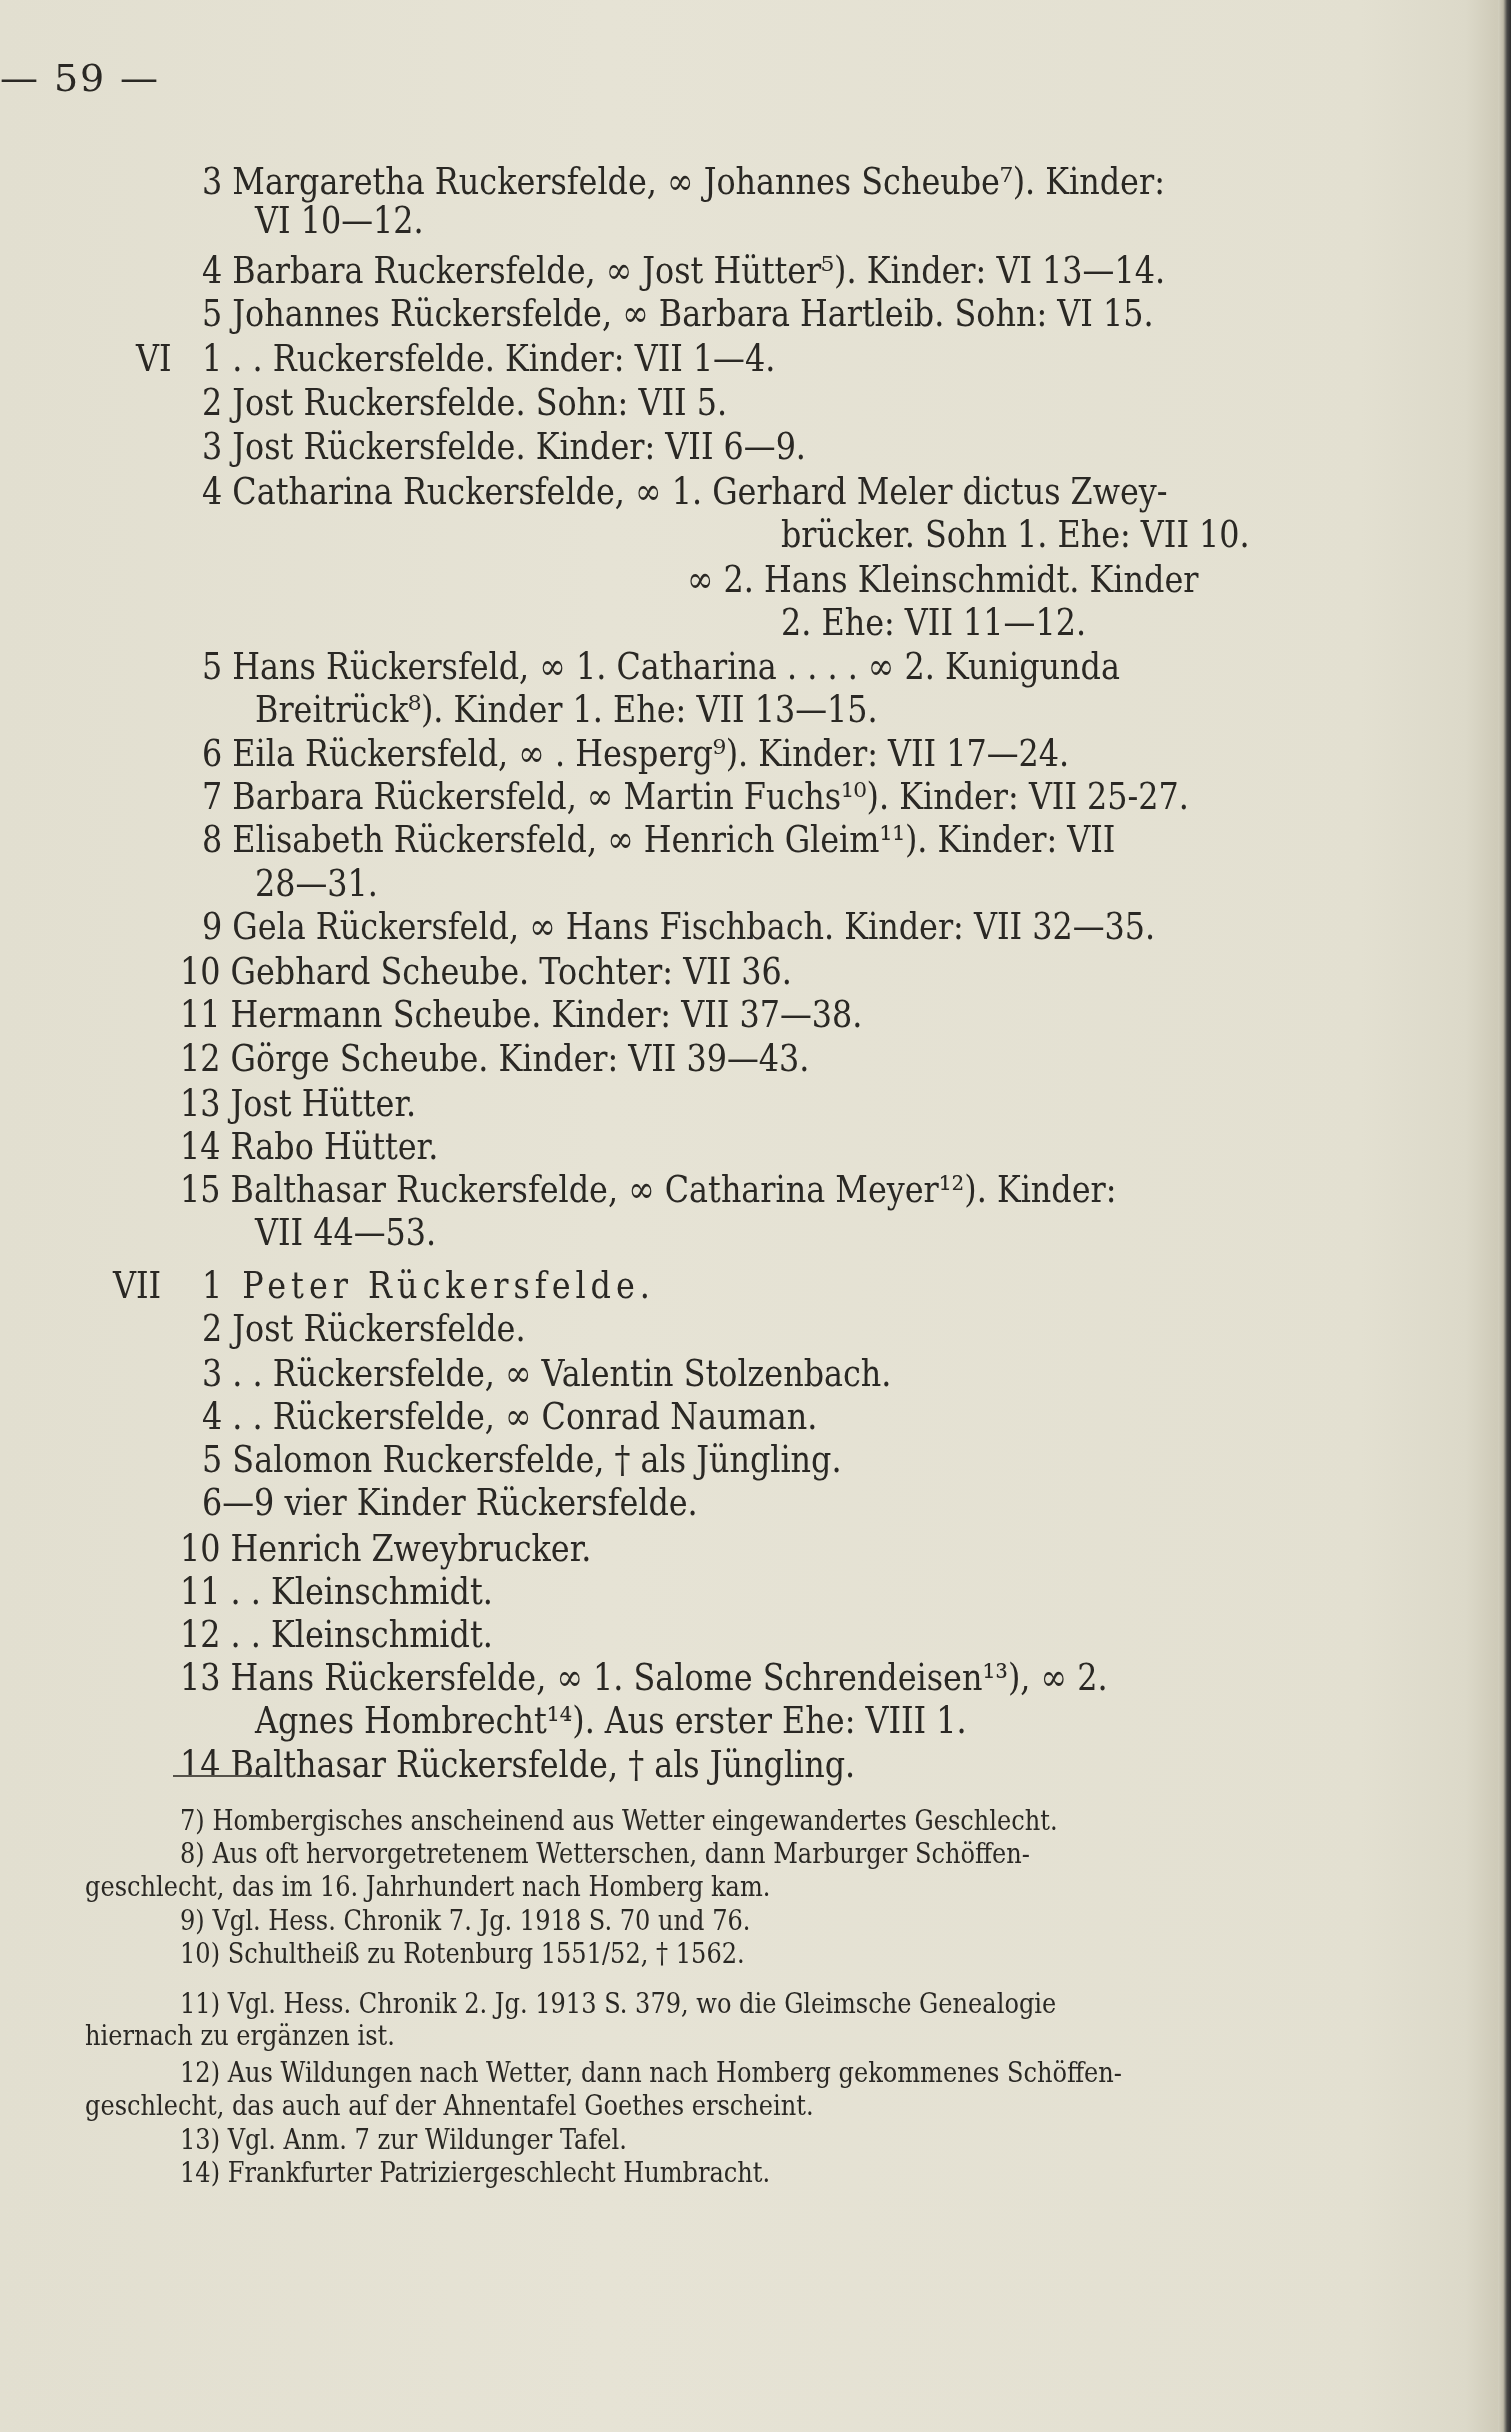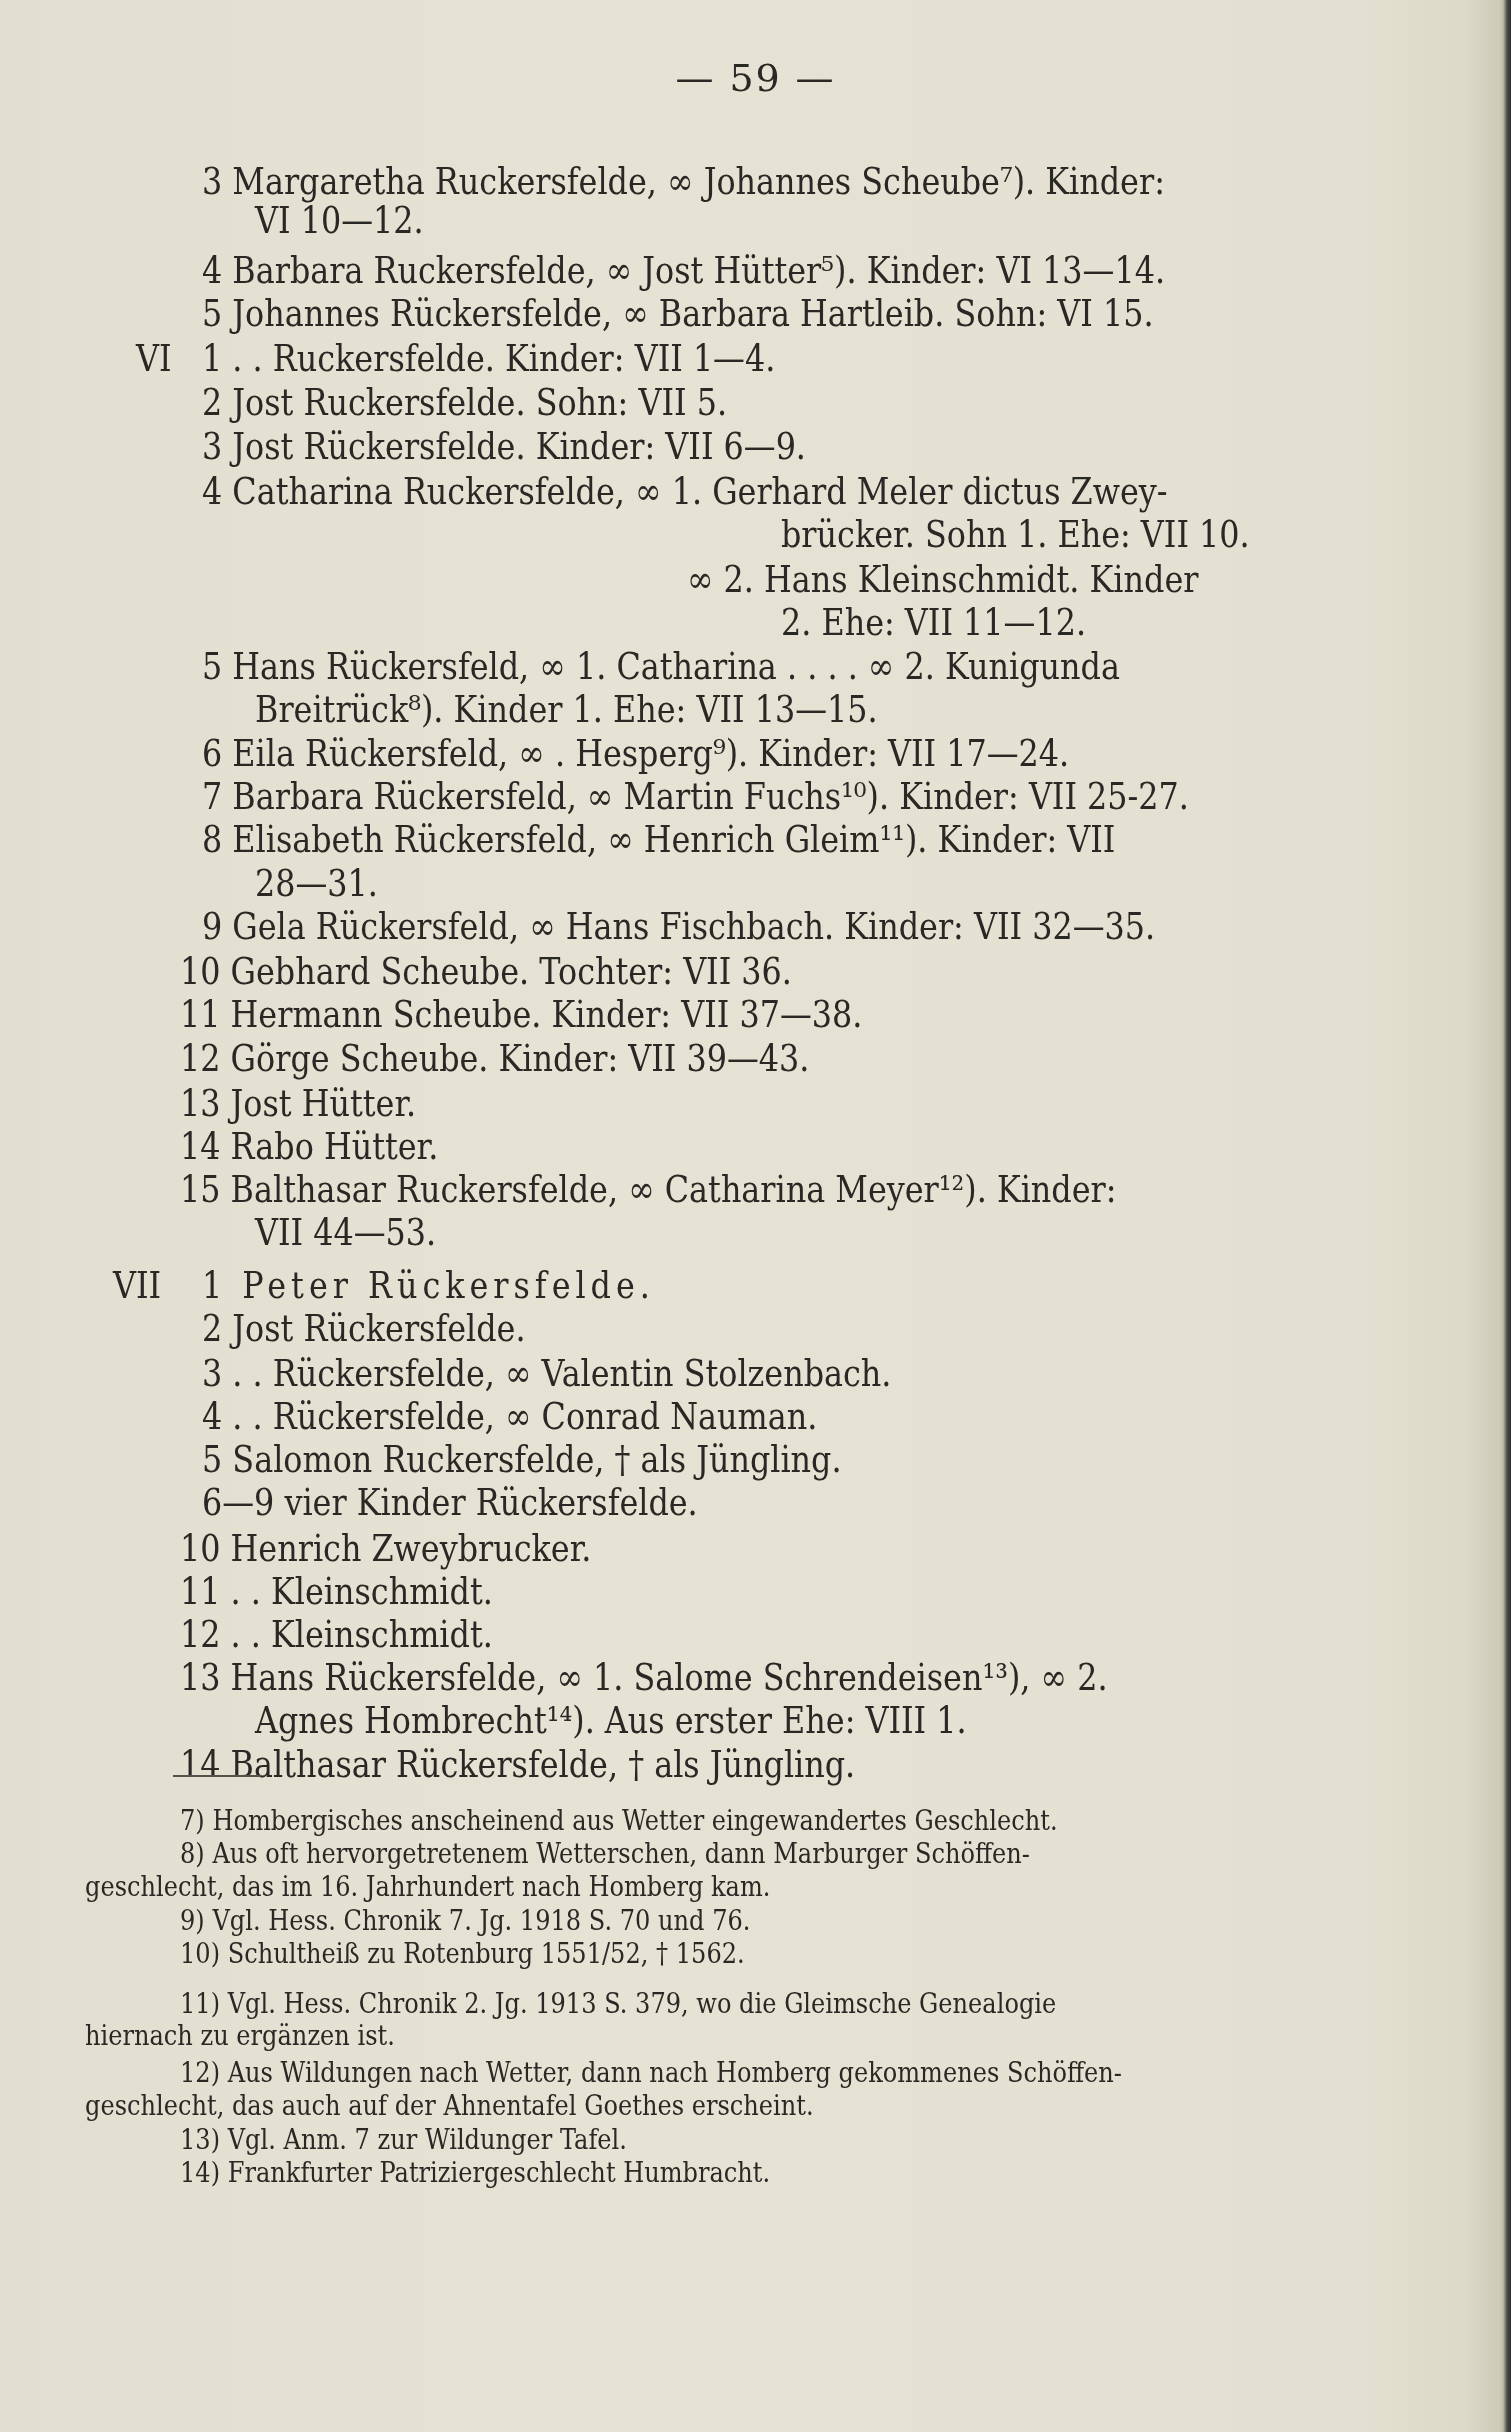--- a/index.html
+++ b/index.html
@@ -27,21 +27,20 @@
     right: 0; top: 0;
     width: 13.4px;
     height: 2432px;
     background: linear-gradient(90deg, #d3d0bf 0%, #bdb9a7 40%, #4a4a48 70%, #2c2c2c 100%);
   }
   .page-number {
     position: absolute;
     top: 56px;
     left: 0;
     width: 1511px;
-    text-align: center;
     font-size: 38px;
     letter-spacing: 1.9px;
   }
   .line {
     position: absolute;
     font-size: 37px;
     line-height: 42px;
     white-space: nowrap;
     transform: scaleX(0.86);
     transform-origin: left top;

